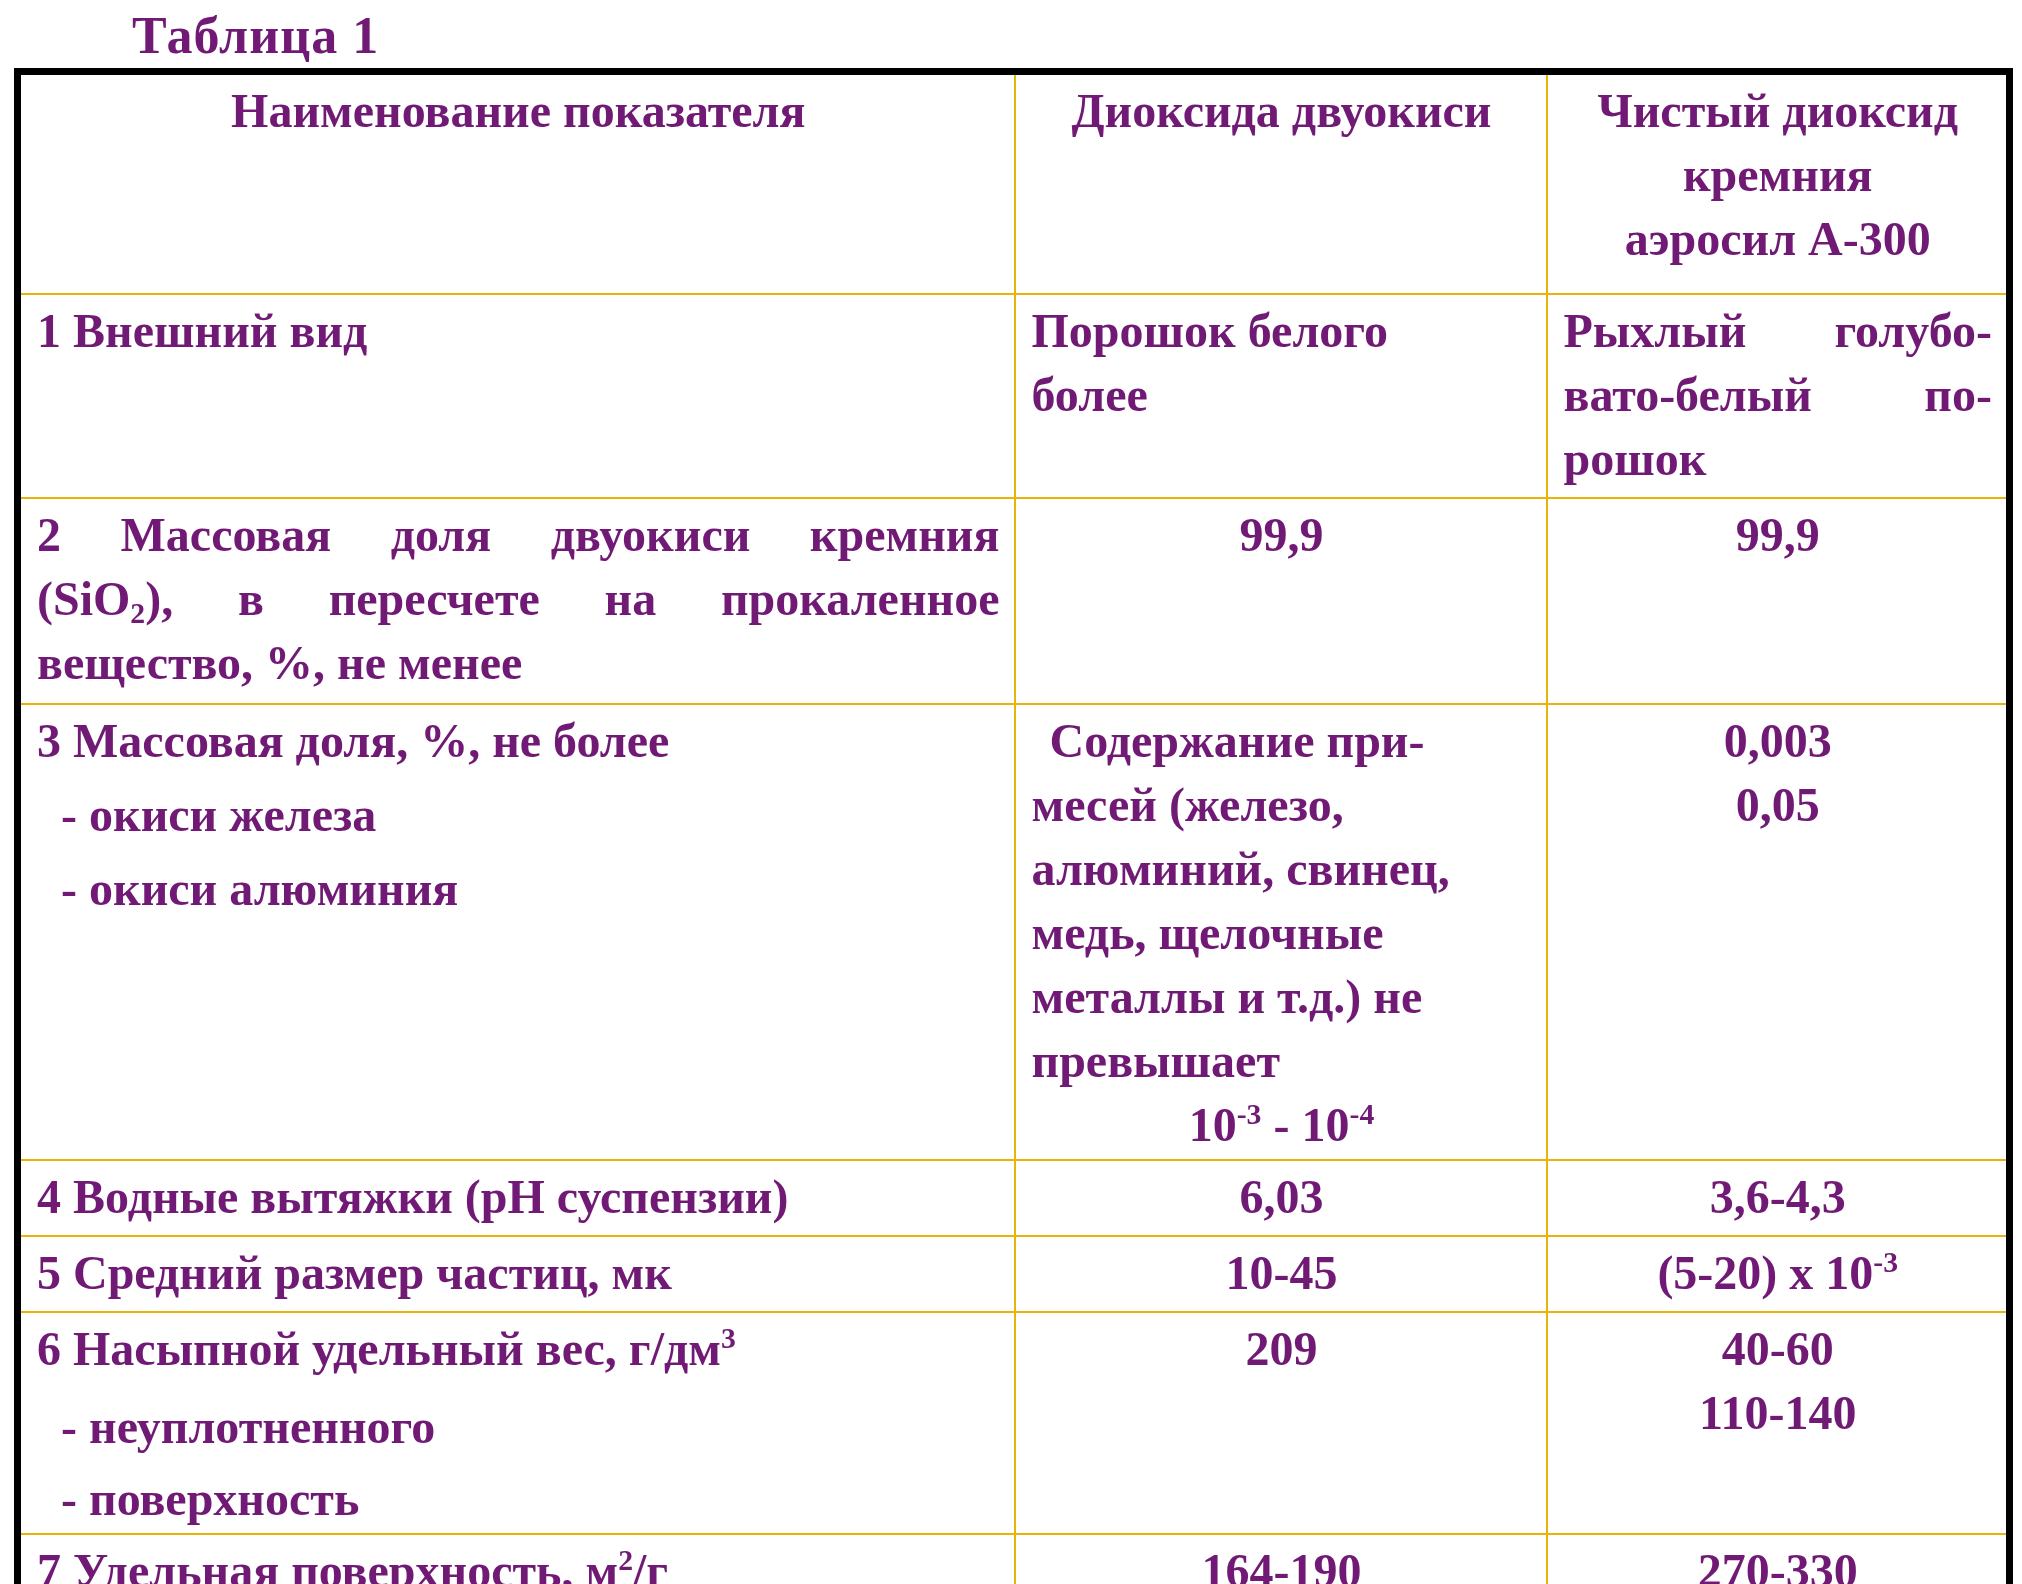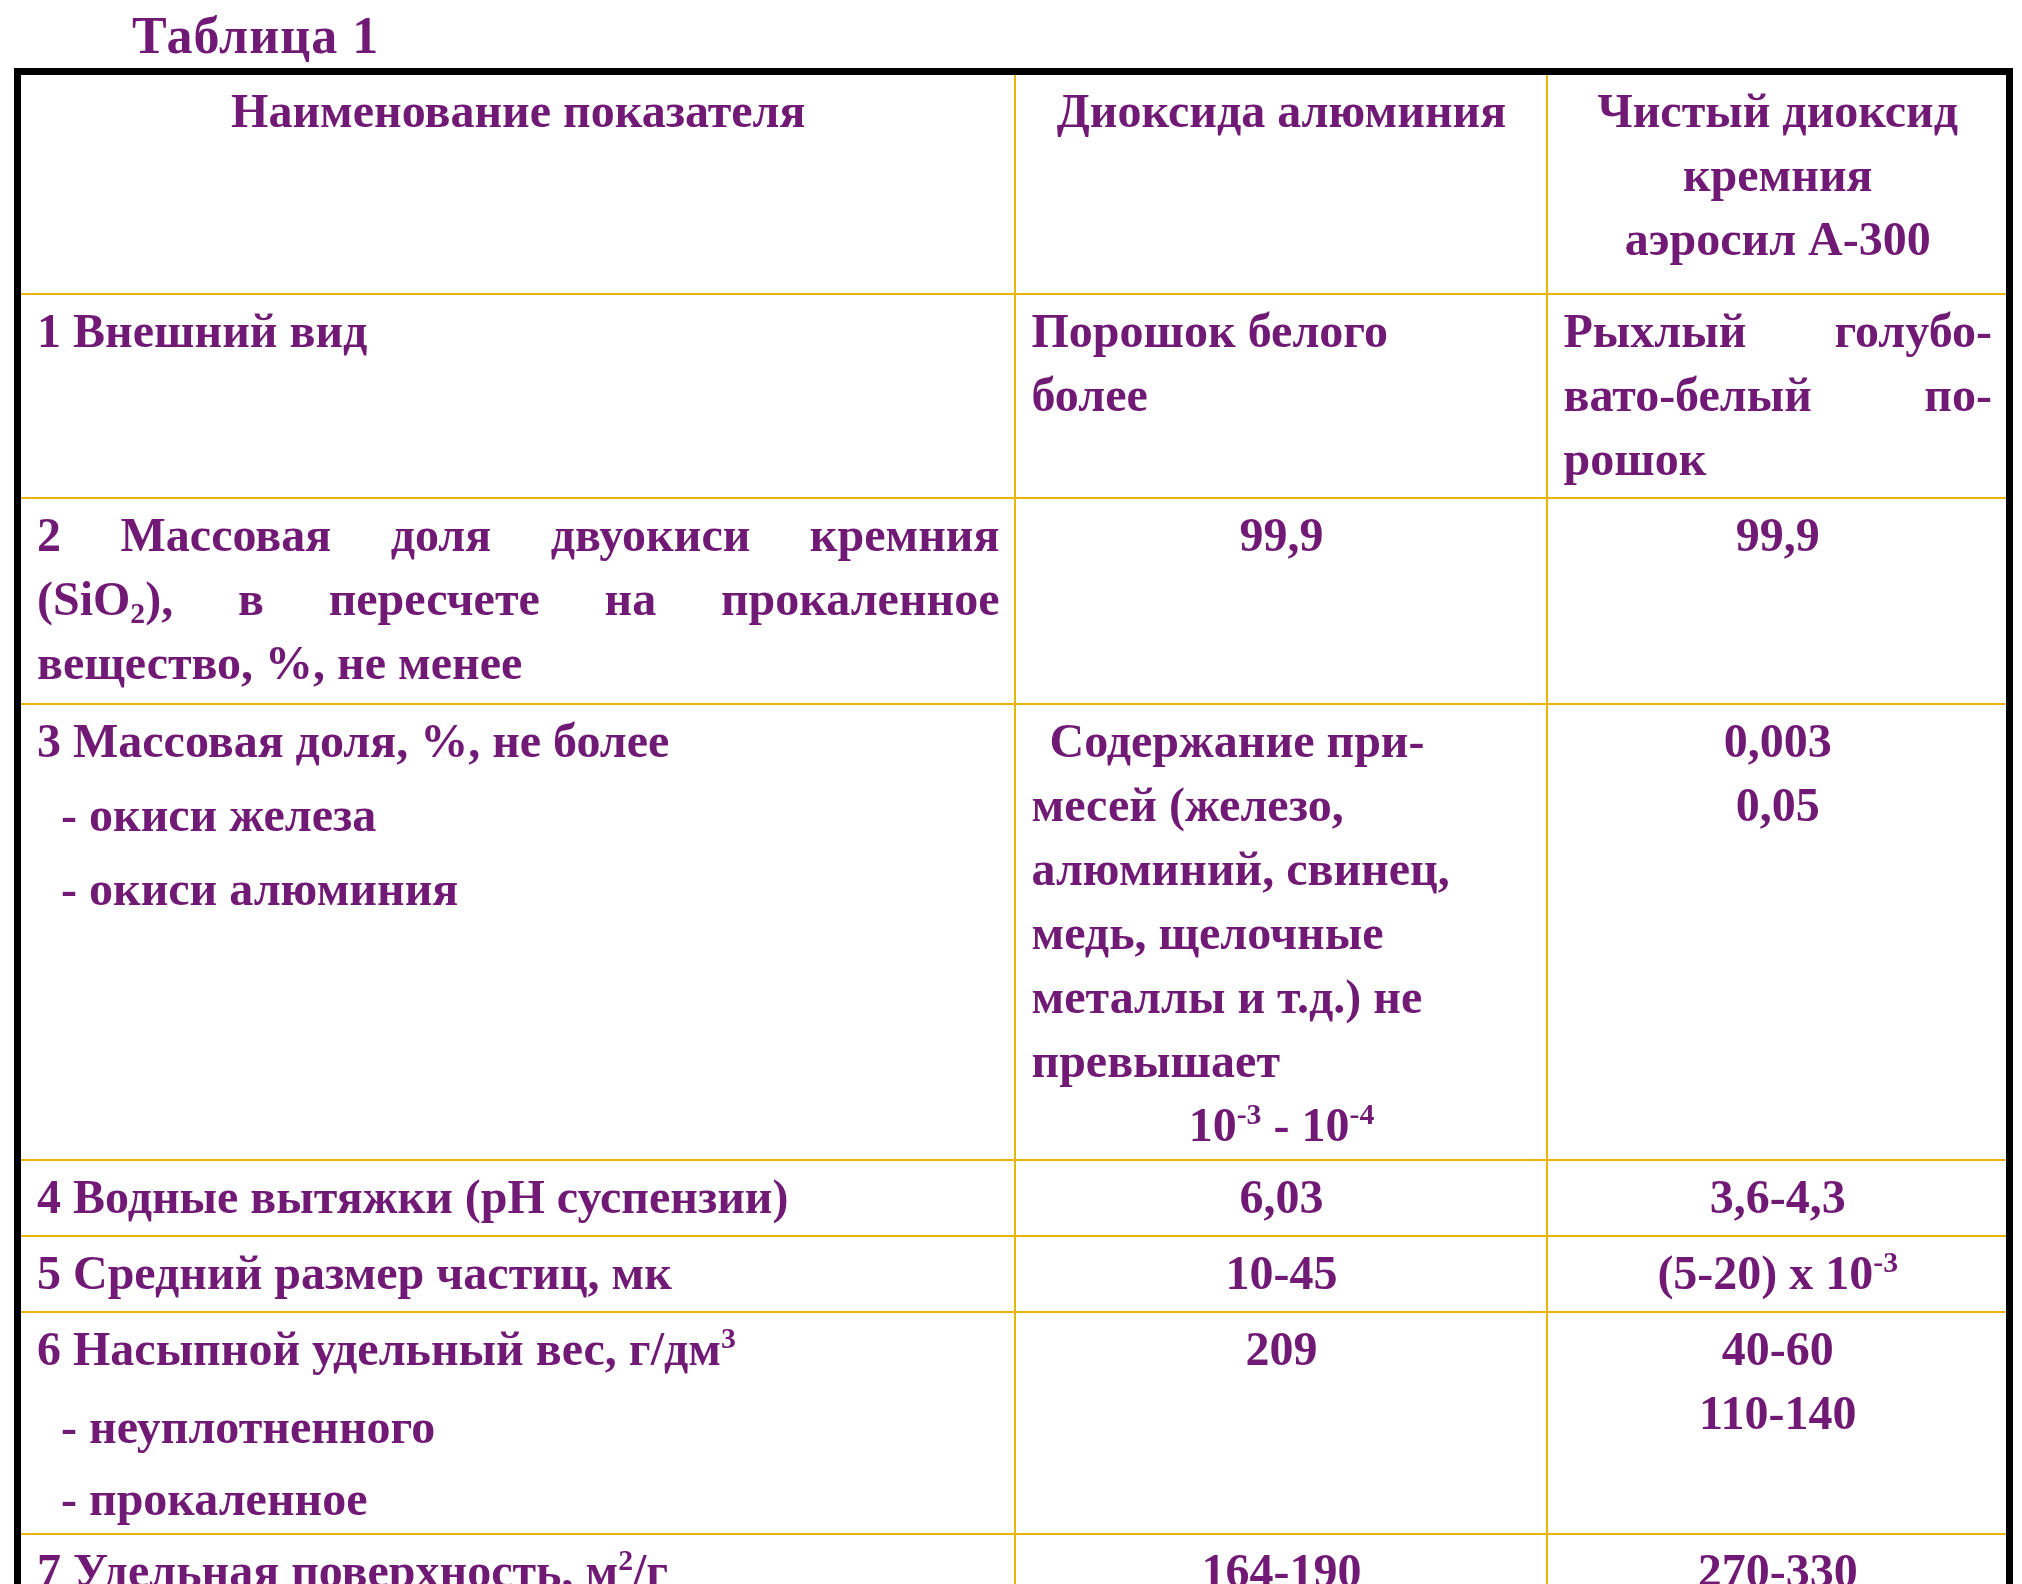--- a/index.html
+++ b/index.html
@@ -51,21 +51,21 @@
   <table class="t">
     <colgroup>
       <col style="width:997px">
       <col style="width:532px">
       <col style="width:463px">
     </colgroup>
 
     <tbody>
         <tr style="height:222px">
       <td class="center hdr">Наименование показателя</td>
-      <td class="center hdr">Диоксида алюминия</td>
+      <td class="center hdr">Диоксида двуокиси</td>
       <td class="center hdr3">
         <div>Чистый диоксид</div>
         <div>кремния</div>
         <div>аэросил А-300</div>
       </td>
     </tr>
 
     <tr style="height:204px">
       <td>1 Внешний вид</td>
       <td class="lh72">
@@ -119,21 +119,21 @@
     <tr style="height:76px">
       <td>5 Средний размер частиц, мк</td>
       <td class="center">10-45</td>
       <td class="center"><span>(5-20) x 10</span><sup>-3</sup></td>
     </tr>
 
     <tr style="height:191px">
       <td>
         <div><span>6 Насыпной удельный вес, г/дм</span><sup>3</sup></div>
         <div class="dash mt14">- неуплотненного</div>
-        <div class="dash mt8">- прокаленное</div>
+        <div class="dash mt8">- поверхность</div>
       </td>
       <td class="center vbottom">209</td>
       <td class="center pt66 lh62">
         <div>40-60</div>
         <div>110-140</div>
       </td>
     </tr>
 
     <tr style="height:87px">
       <td><span>7 Удельная поверхность, м</span><sup>2</sup><span>/г</span></td>

